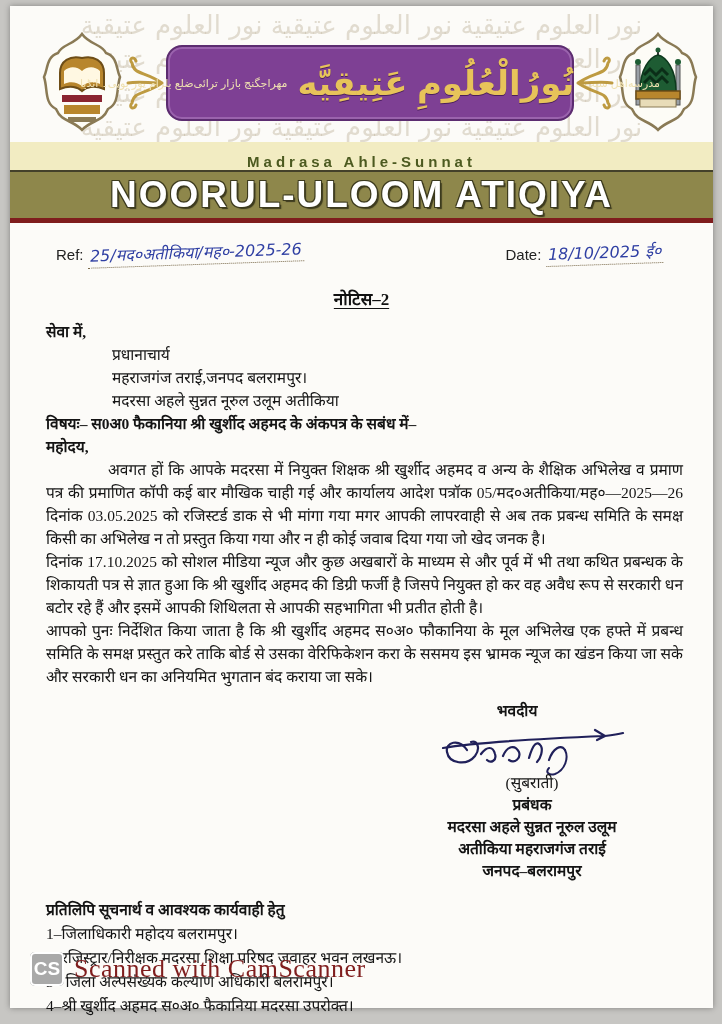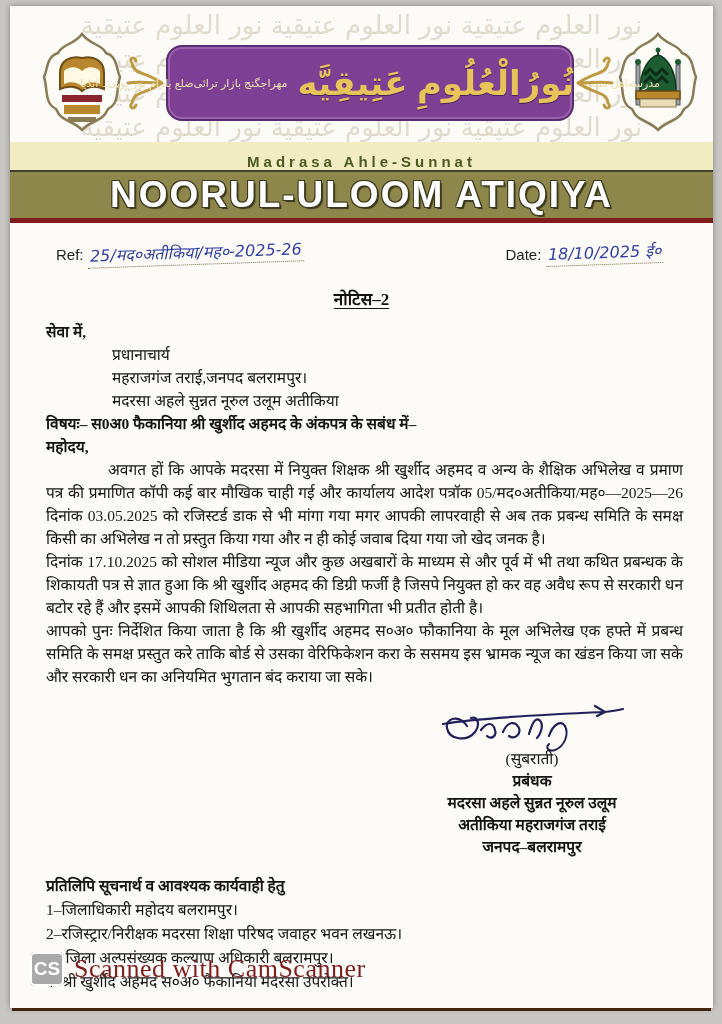--- a/index.html
+++ b/index.html
@@ -213,20 +213,21 @@
       <div class="addr-line">महराजगंज तराई,जनपद बलरामपुर।</div>
       <div class="addr-line">मदरसा अहले सुन्नत नूरुल उलूम अतीकिया</div>
       <div class="subject">विषयः– स0अ0 फैकानिया श्री खुर्शीद अहमद के अंकपत्र के सबंध में–</div>
       <div class="greeting">महोदय,</div>
       <div class="para first">अवगत हों कि आपके मदरसा में नियुक्त शिक्षक श्री खुर्शीद अहमद व अन्य के शैक्षिक अभिलेख व प्रमाण पत्र की प्रमाणित कॉपी कई बार मौखिक चाही गई और कार्यालय आदेश पत्रॉक 05/मद०अतीकिया/मह०—2025—26 दिनांक 03.05.2025 को रजिस्टर्ड डाक से भी मांगा गया मगर आपकी लापरवाही से अब तक प्रबन्ध समिति के समक्ष किसी का अभिलेख न तो प्रस्तुत किया गया और न ही कोई जवाब दिया गया जो खेद जनक है।</div>
       <div class="para">दिनांक 17.10.2025 को सोशल मीडिया न्यूज  और कुछ अखबारों के माध्यम से और पूर्व में भी तथा कथित प्रबन्धक के शिकायती पत्र से ज्ञात हुआ कि श्री खुर्शीद अहमद की डिग्री फर्जी है जिसपे नियुक्त हो कर वह अवैध रूप से सरकारी धन बटोर रहे हैं और इसमें आपकी शिथिलता से आपकी सहभागिता भी प्रतीत होती है।</div>
       <div class="para">आपको पुनः निर्देशित किया जाता है कि श्री खुर्शीद अहमद स०अ० फौकानिया के मूल अभिलेख एक हफ्ते में प्रबन्ध समिति के समक्ष प्रस्तुत करे ताकि बोर्ड से उसका  वेरिफिकेशन करा के ससमय इस भ्रामक न्यूज का खंडन किया जा सके और सरकारी धन का अनियमित भुगतान बंद कराया जा सके।</div>
     </div>
 
     <div class="sig-block">
+      <div class="sig-closing">भवदीय</div>
       <svg class="sig-script" width="190" height="54" viewBox="0 0 190 54">
         <path d="M30 26 C22 14 8 18 10 28 C12 40 30 42 38 32 C44 24 40 16 34 18 M44 30 C50 22 56 22 58 30 C60 36 54 40 50 36 M66 32 C70 22 78 20 82 28 C84 34 78 40 72 36 M92 34 C96 20 100 16 104 22 C106 26 104 34 100 38 M112 36 C116 24 124 20 128 26" fill="none" stroke="#20205a" stroke-width="2.2" stroke-linecap="round"></path>
         <path d="M6 24 C40 18 120 14 168 12 C176 11 182 10 186 9 M168 12 L158 6 M168 12 L160 16" fill="none" stroke="#20205a" stroke-width="2.2" stroke-linecap="round"></path>
         <path d="M128 26 C132 34 128 46 118 50 C112 52 108 48 112 44" fill="none" stroke="#20205a" stroke-width="2" stroke-linecap="round"></path>
       </svg>
       <div>(सुबराती)</div>
       <div style="font-weight:bold">प्रबंधक</div>
       <div class="sig-org">मदरसा अहले सुन्नत नूरुल उलूम</div>
       <div class="sig-org">अतीकिया महराजगंज तराई</div>
       <div class="sig-org">जनपद–बलरामपुर</div>

